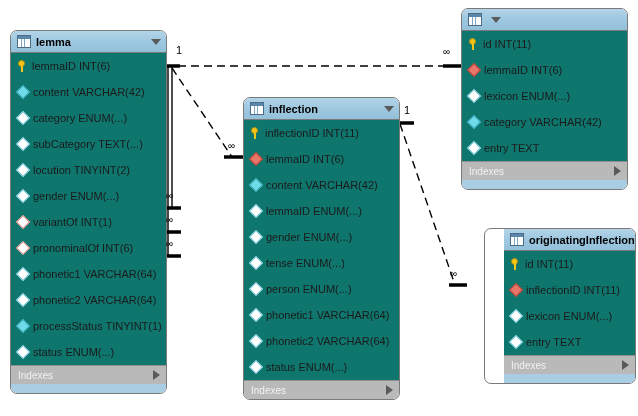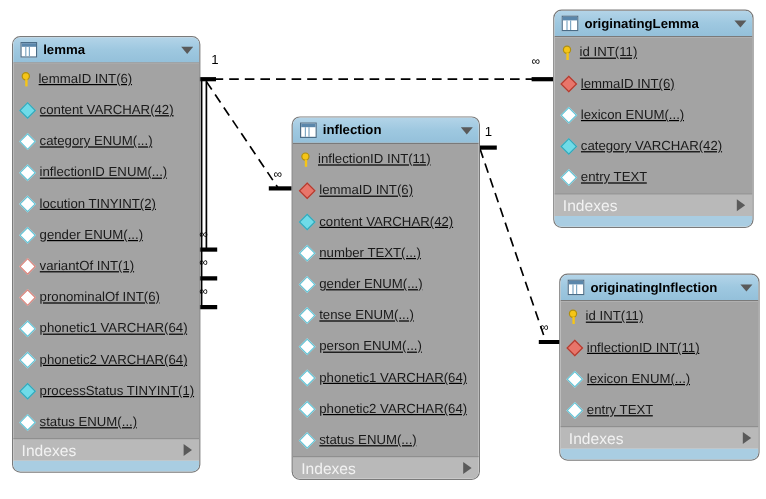--- a/index.html
+++ b/index.html
@@ -49,21 +49,21 @@
     letter-spacing:0px;
   }
   .tbl-caret{
     width:0;height:0;flex:0 0 auto;
     border-left:5px solid transparent;
     border-right:5px solid transparent;
     border-top:6px solid #5a5a5a;
     margin-left:4px;
   }
 
-  .tbl-cols{background:#a3a3a3;text-decoration:underline;}
+  .tbl-cols{background:#0f766e;}
   .col-row{
     height:26px;display:flex;align-items:center;
     padding-left:7px;box-sizing:border-box;
     font-size:11px;color:#1a1a1a;white-space:nowrap;
   }
 
   
   .g{flex:0 0 auto;margin-right:5px;position:relative;}
   .g-key{
     width:9px;height:12px;
@@ -93,21 +93,21 @@
 
   
   .tbl-footer{
     height:19px;
     background:#b9b9b9;
     border-top:1px solid #8f8f8f;
     display:flex;align-items:center;
     padding:0 6px 0 7px;box-sizing:border-box;
   }
   .footer-label{
-    font-size:13px;color:#f2f2f2;flex:1 1 auto;white-space:nowrap;
+    font-size:10px;color:#f2f2f2;flex:1 1 auto;white-space:nowrap;
   }
   .footer-caret{
     width:0;height:0;
     border-top:5px solid transparent;
     border-bottom:5px solid transparent;
     border-left:7px solid #5a5a5a;
   }
   .tbl-strip{
     height:9px;background:#a9cde2;
   }
@@ -186,21 +186,21 @@
       <div class="col-row">
           <span class="g g-dia filled-cyan"></span>
           <span class="col-text">content VARCHAR(42)</span>
         </div>
       <div class="col-row">
           <span class="g g-dia hollow-cyan"></span>
           <span class="col-text">category ENUM(...)</span>
         </div>
       <div class="col-row">
           <span class="g g-dia hollow-cyan"></span>
-          <span class="col-text">inflectionID ENUM(...)</span>
+          <span class="col-text">subCategory TEXT(...)</span>
         </div>
       <div class="col-row">
           <span class="g g-dia hollow-cyan"></span>
           <span class="col-text">locution TINYINT(2)</span>
         </div>
       <div class="col-row">
           <span class="g g-dia hollow-cyan"></span>
           <span class="col-text">gender ENUM(...)</span>
         </div>
       <div class="col-row">
@@ -249,21 +249,21 @@
       <div class="col-row">
           <span class="g g-dia filled-red"></span>
           <span class="col-text">lemmaID INT(6)</span>
         </div>
       <div class="col-row">
           <span class="g g-dia filled-cyan"></span>
           <span class="col-text">content VARCHAR(42)</span>
         </div>
       <div class="col-row">
           <span class="g g-dia hollow-cyan"></span>
-          <span class="col-text">number TEXT(...)</span>
+          <span class="col-text">lemmaID ENUM(...)</span>
         </div>
       <div class="col-row">
           <span class="g g-dia hollow-cyan"></span>
           <span class="col-text">gender ENUM(...)</span>
         </div>
       <div class="col-row">
           <span class="g g-dia hollow-cyan"></span>
           <span class="col-text">tense ENUM(...)</span>
         </div>
       <div class="col-row">
@@ -286,21 +286,20 @@
     <div class="tbl-footer">
       <span class="footer-label">Indexes</span>
       <span class="footer-caret"></span>
     </div>
 
   </div>
 
   <div class="table-box" id="tbl-origlemma" style="left:461px;top:8px;width:167px;">
     <div class="tbl-header">
       <span class="tbl-icon"></span>
-      <span class="tbl-title">originatingLemma</span>
       <span class="tbl-caret"></span>
     </div>
     <div class="tbl-cols">
       <div class="col-row">
           <span class="g g-key"></span>
           <span class="col-text">id INT(11)</span>
         </div>
       <div class="col-row">
           <span class="g g-dia filled-red"></span>
           <span class="col-text">lemmaID INT(6)</span>
@@ -318,21 +317,21 @@
           <span class="col-text">entry TEXT</span>
         </div>
     </div>
     <div class="tbl-footer">
       <span class="footer-label">Indexes</span>
       <span class="footer-caret"></span>
     </div>
     <div class="tbl-strip"></div>
   </div>
 
-  <div class="table-box" id="tbl-originflection" style="left:466px;top:228px;width:167px;">
+  <div class="table-box" id="tbl-originflection" style="left:484px;top:228px;width:152px;padding-left:19px;">
     <div class="tbl-header">
       <span class="tbl-icon"></span>
       <span class="tbl-title">originatingInflection</span>
       <span class="tbl-caret"></span>
     </div>
     <div class="tbl-cols">
       <div class="col-row">
           <span class="g g-key"></span>
           <span class="col-text">id INT(11)</span>
         </div>

